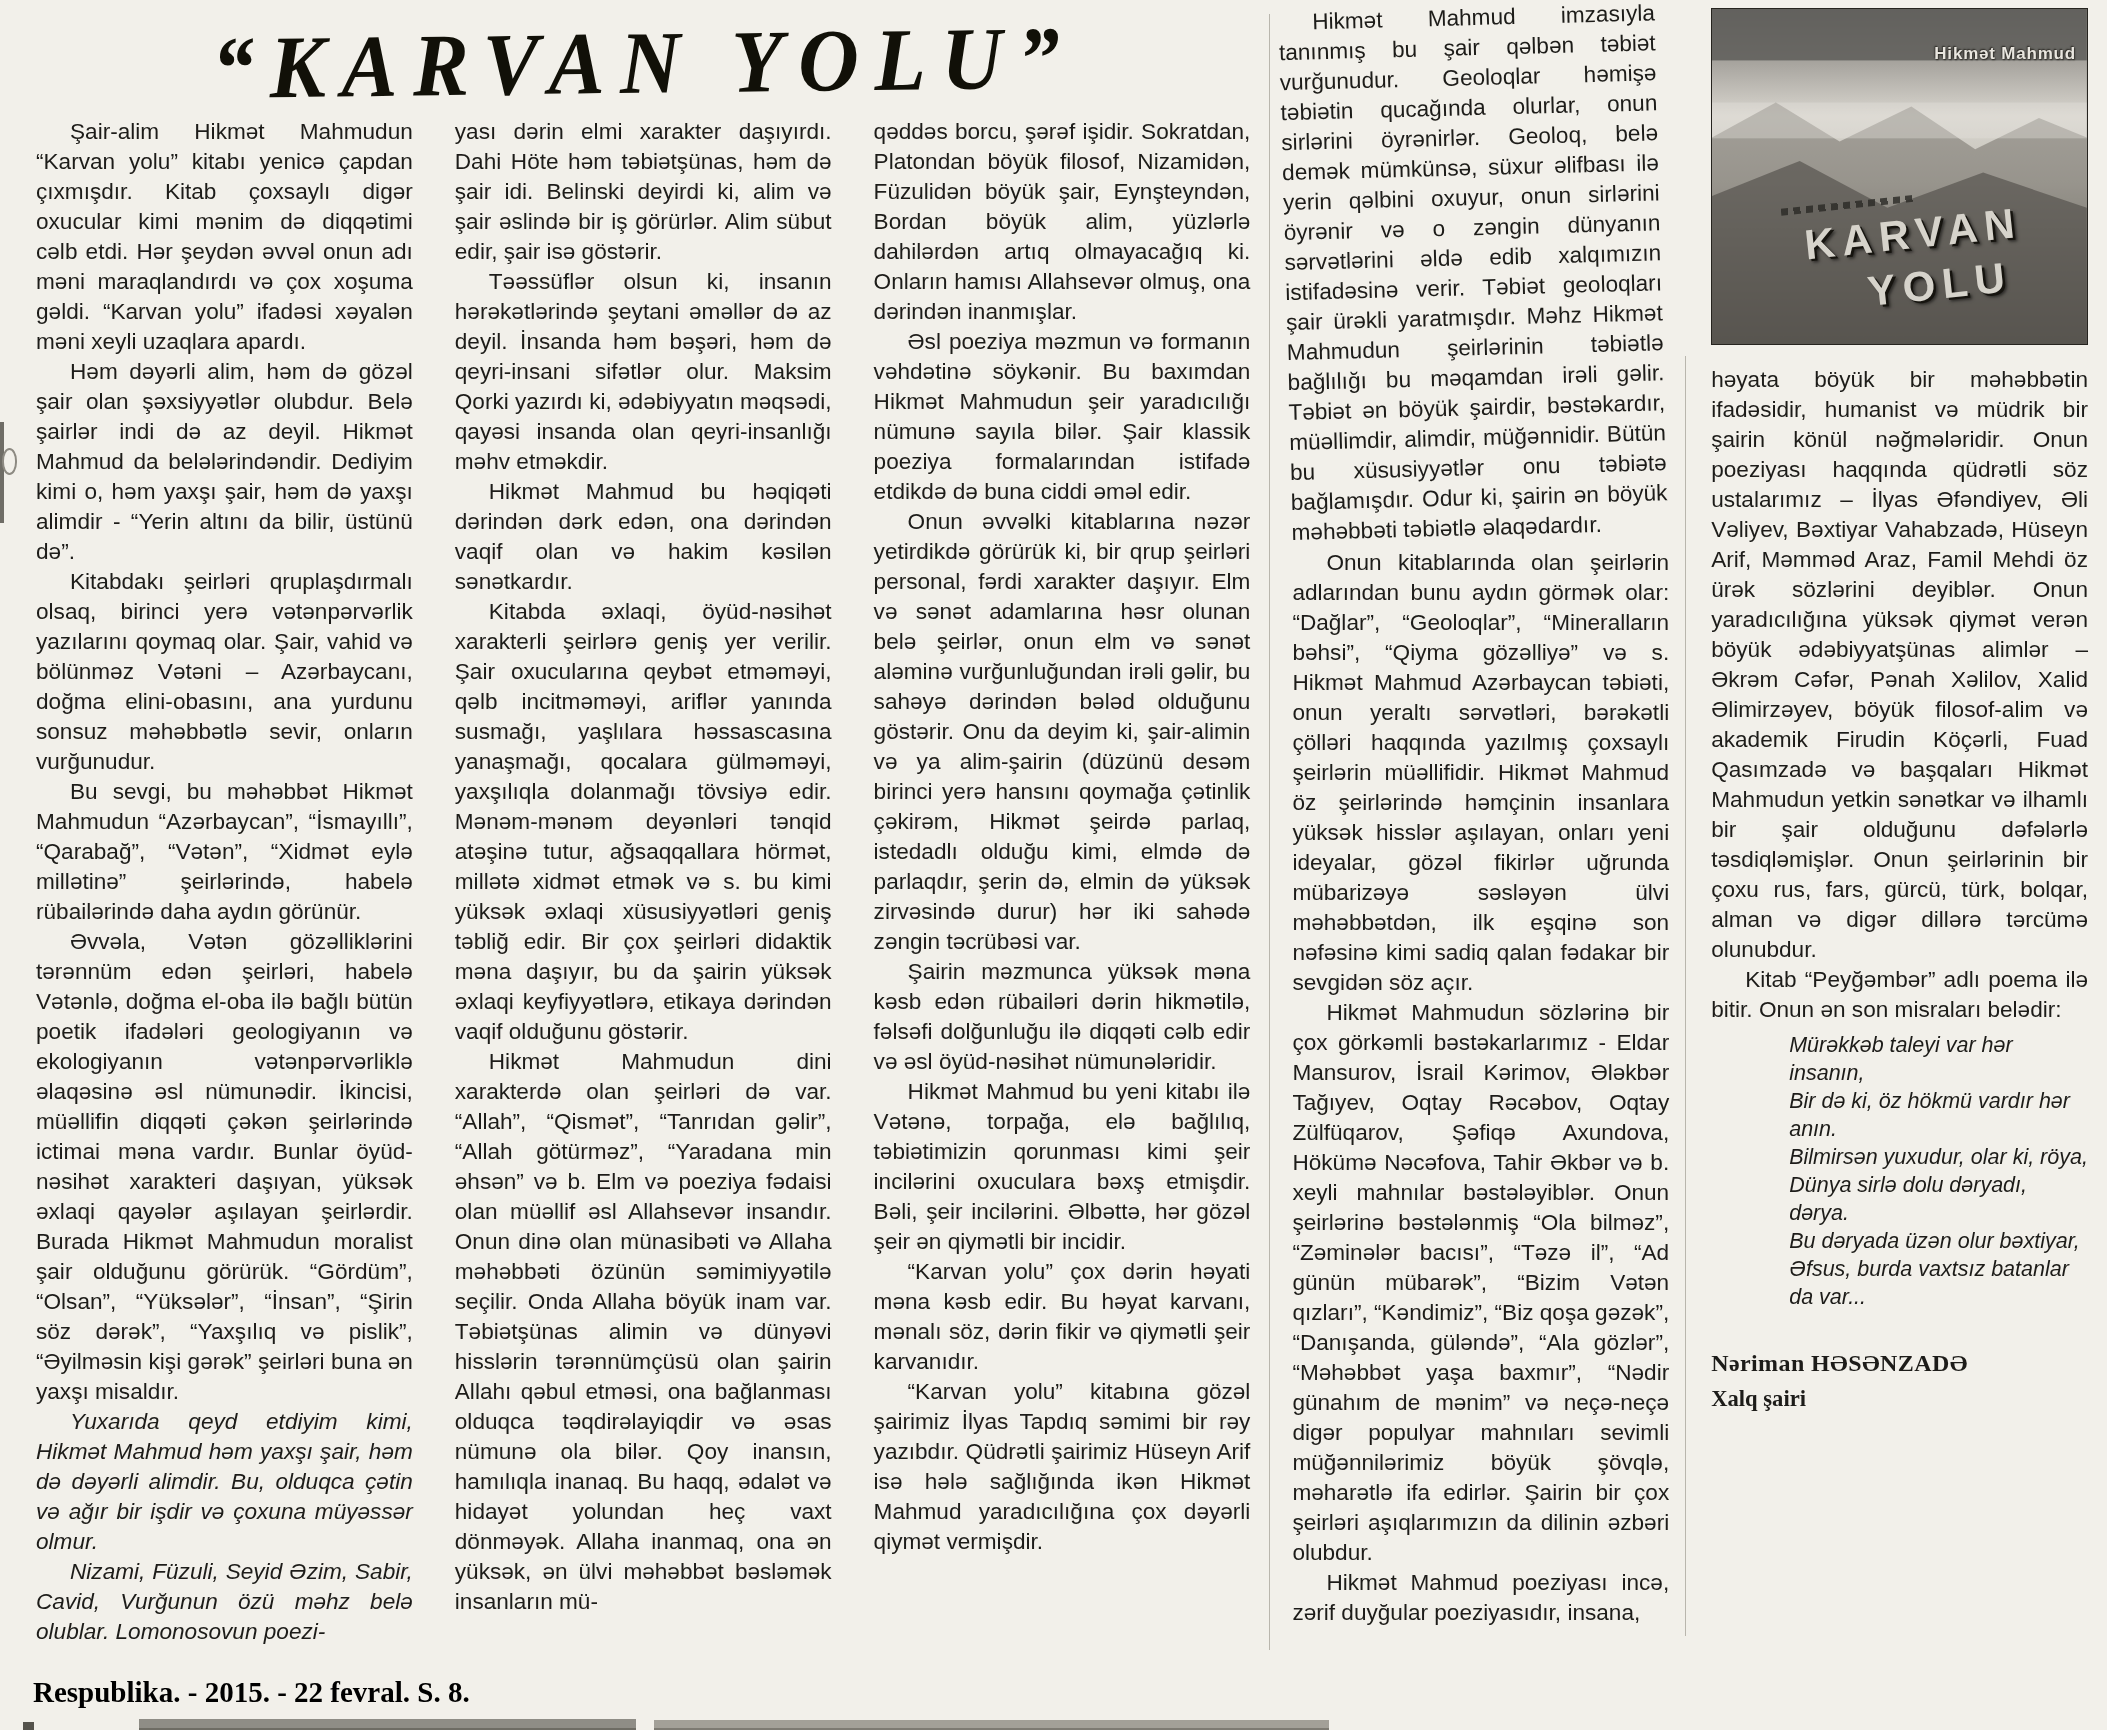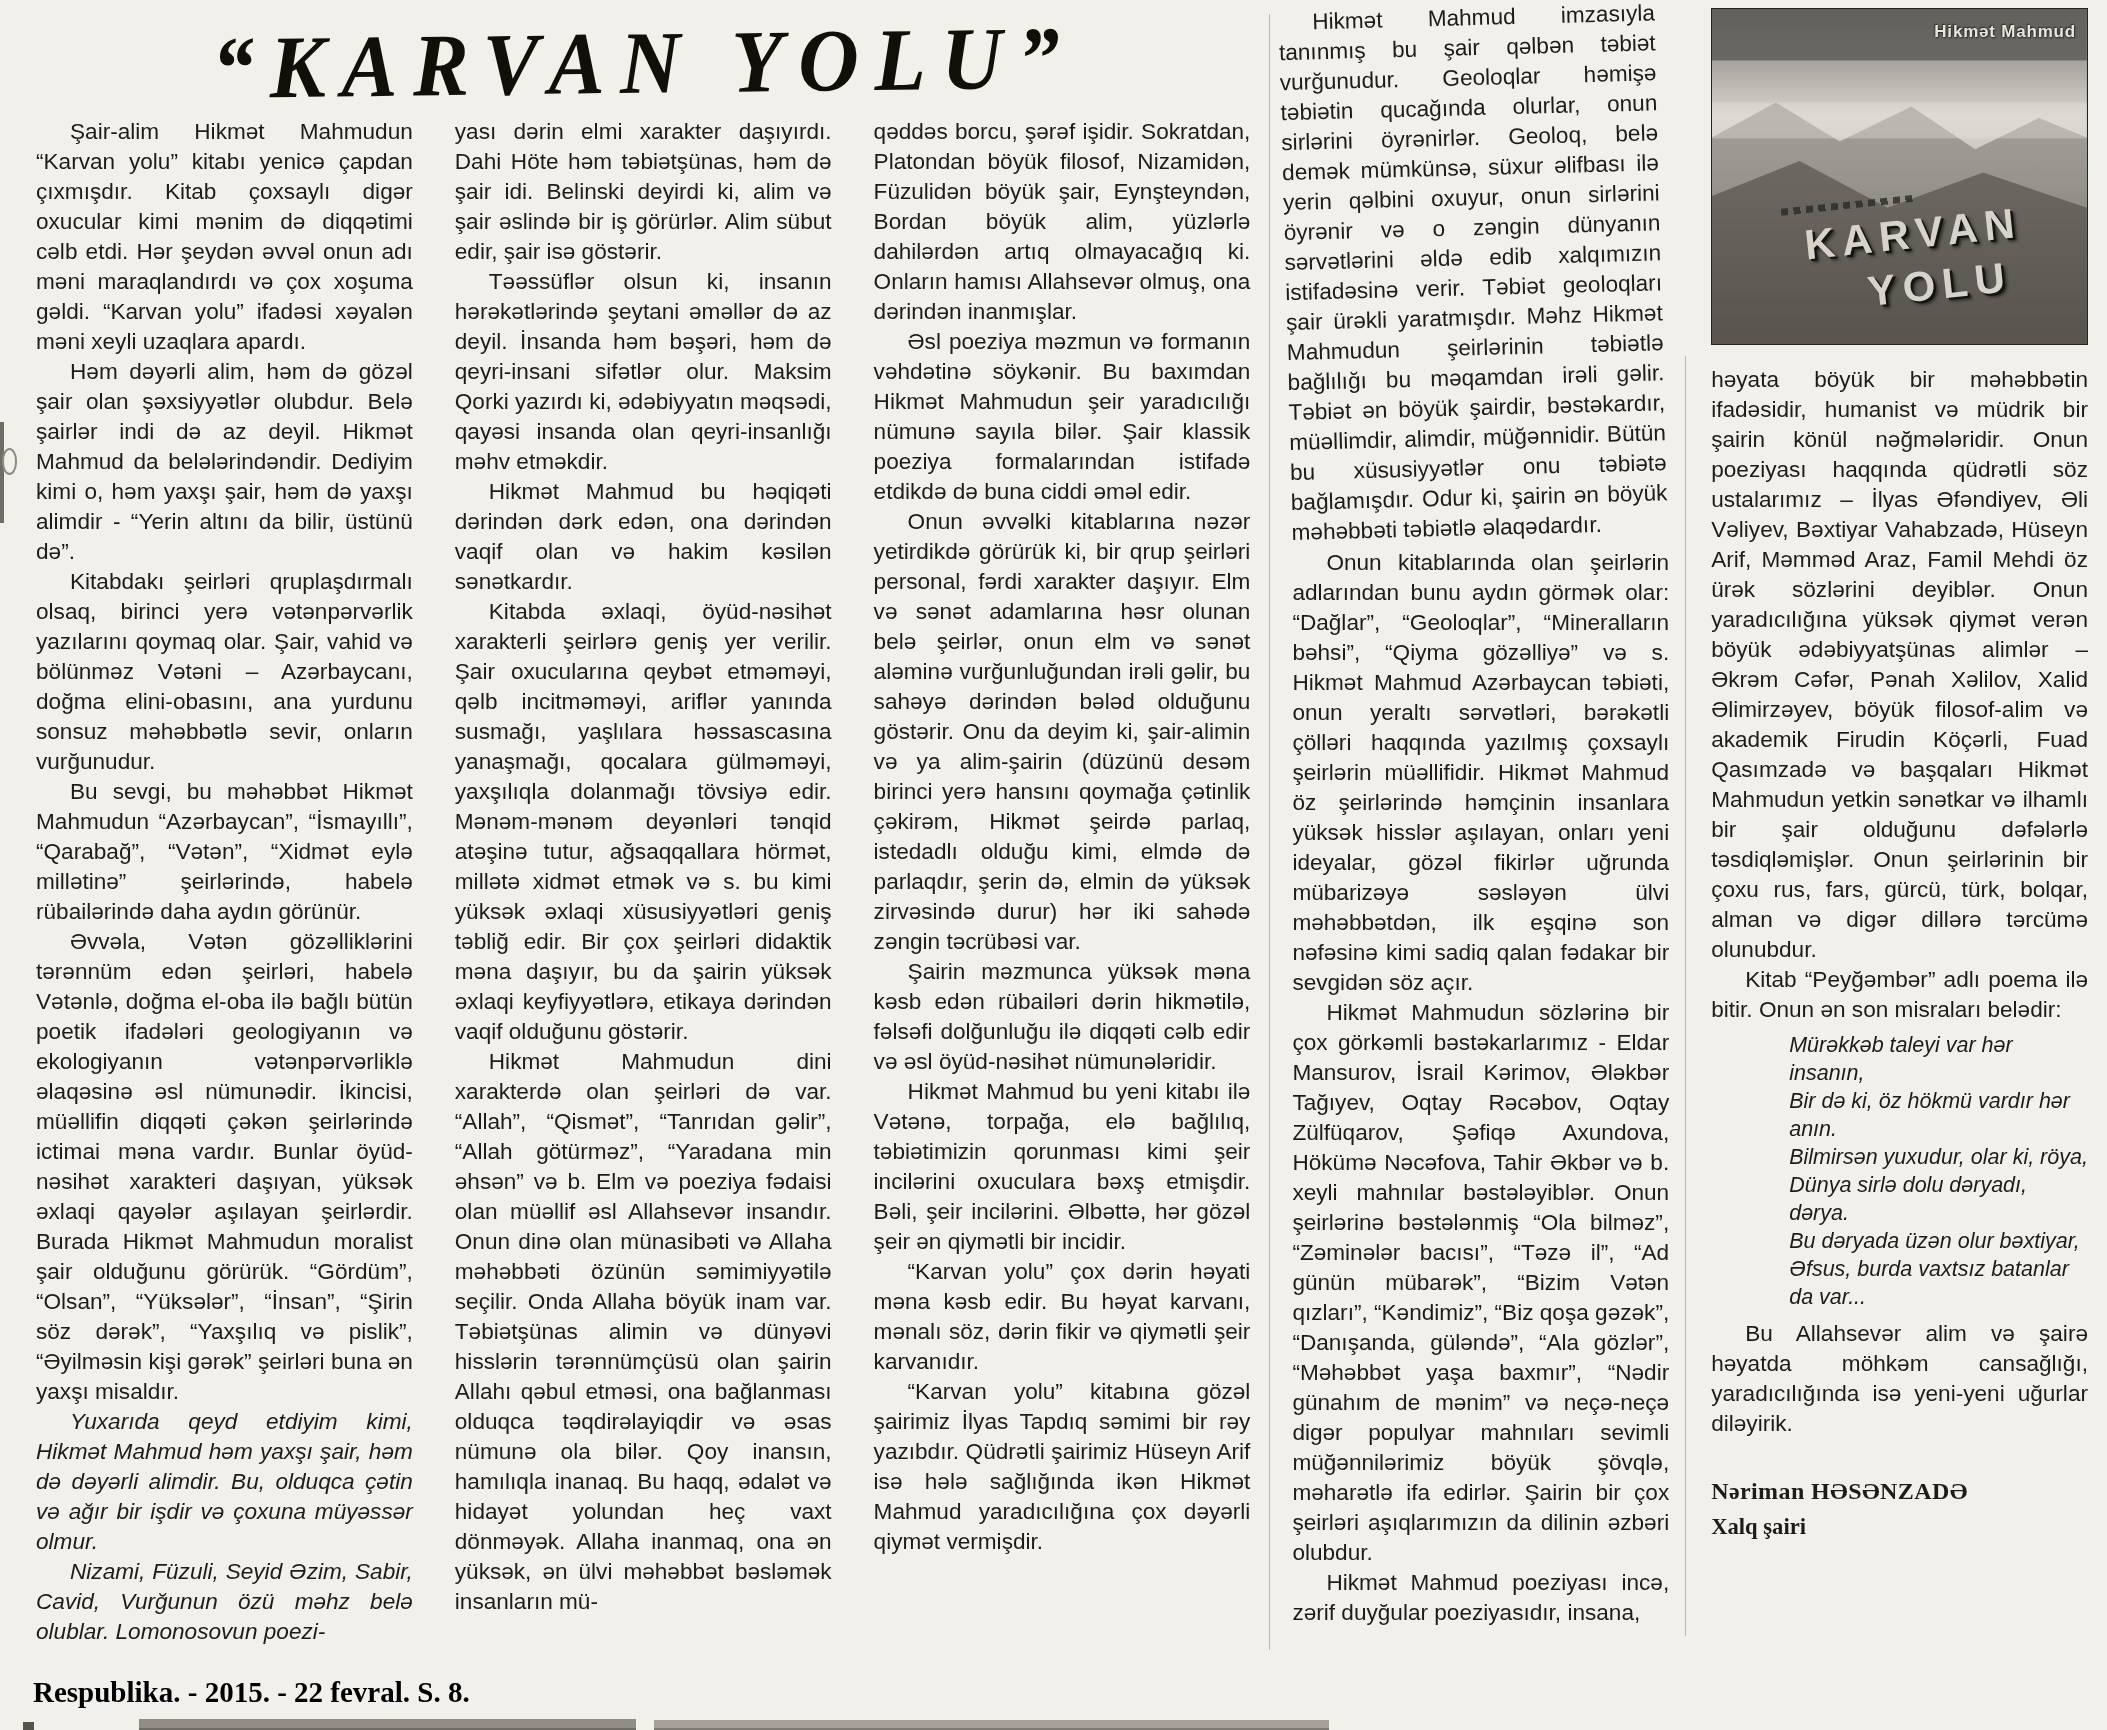--- a/index.html
+++ b/index.html
@@ -70,21 +70,21 @@
     position: relative;
     height: 337px;
     border: 1.6px solid #26241f;
     margin-bottom: 20px;
     overflow: hidden;
     background: #8d8b85;
   }
   .cover svg { position: absolute; inset: 0; width: 100%; height: 100%; }
   .cover-author {
     position: absolute;
-    top: 8px; right: 11px;
+    top: 30px; right: 11px;
     font-size: 17px;
     font-weight: bold;
     color: #e9e6df;
     text-shadow: 0.8px 0.8px 1.6px #26241f, -0.8px -0.8px 1.6px #26241f;
     letter-spacing: 0.8px;
   }
   .cover-title {
     position: absolute;
     left: 94px; top: 186px;
     transform: rotate(-6deg);
@@ -229,21 +229,20 @@
       <p class="noindent">həyata böyük bir məhəbbətin ifadəsidir, humanist və müdrik bir şairin könül nəğmələridir. Onun poeziyası haqqında qüdrətli söz ustalarımız – İlyas Əfəndiyev, Əli Vəliyev, Bəxtiyar Vahabzadə, Hüseyn Arif, Məmməd Araz, Famil Mehdi öz ürək sözlərini deyiblər. Onun yaradıcılığına yüksək qiymət verən böyük ədəbiyyatşünas alimlər – Əkrəm Cəfər, Pənah Xəlilov, Xalid Əlimirzəyev, böyük filosof-alim və akademik Firudin Köçərli, Fuad Qasımzadə və başqaları Hikmət Mahmudun yetkin sənətkar və ilhamlı bir şair olduğunu dəfələrlə təsdiqləmişlər. Onun şeirlərinin bir çoxu rus, fars, gürcü, türk, bolqar, alman və digər dillərə tərcümə olunubdur.</p>
       <p>Kitab “Peyğəmbər” adlı poema ilə bitir. Onun ən son misraları belədir:</p>
       <div class="poem">
         <p>Mürəkkəb taleyi var hər insanın,</p>
         <p>Bir də ki, öz hökmü vardır hər anın.</p>
         <p>Bilmirsən yuxudur, olar ki, röya,</p>
         <p>Dünya sirlə dolu dəryadı, dərya.</p>
         <p>Bu dəryada üzən olur bəxtiyar,</p>
         <p>Əfsus, burda vaxtsız batanlar da var...</p>
       </div>
-      <p class="closing">Bu Allahsevər alim və şairə həyatda möhkəm cansağlığı, yaradıcılığında isə yeni-yeni uğurlar diləyirik.</p>
       <div class="signature">
         <div class="sig-name">Nəriman HƏSƏNZADƏ</div>
         <div class="sig-title">Xalq şairi</div>
       </div>
     </div>
 
   </div>
 </div>
 
 <div class="vrule vrule1"></div>

